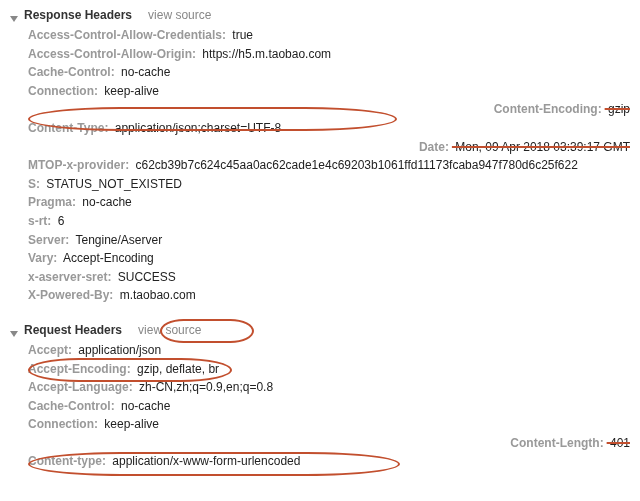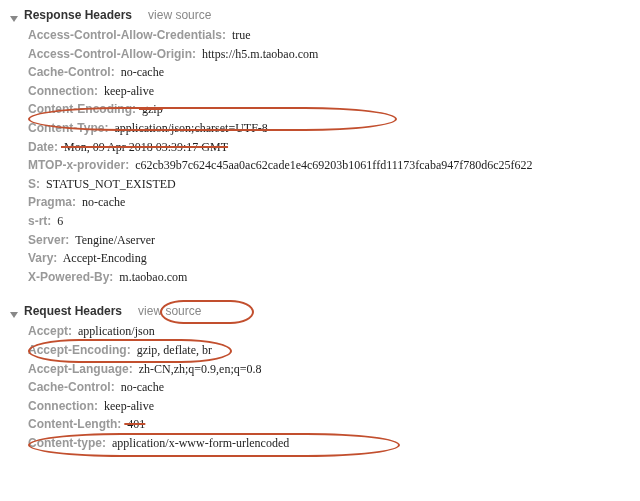--- a/index.html
+++ b/index.html
@@ -51,31 +51,32 @@
     line-height: 1.55;
     white-space: nowrap;
     overflow: hidden;
   }
   .hdr .k {
     color: #999;
     font-weight: 600;
   }
   .hdr .v {
     color: #222;
-    font-family: Liberation Serif, serif;
+    font-family: Liberation Sans, sans-serif;
     font-size: 12px;
     padding-left: 3px;
   }
   .struck .v {
     text-decoration: line-through;
     text-decoration-thickness: 2px;
     text-decoration-color: #c24f2e;
   }
   .struck  {
      position: relative;
+     text-align: right;
   }
   .ellip {
     border: 2px solid #c24f2e;
     border-radius: 50% / 100%;
     position: absolute;
     pointer-events: none;
   }
   #e1 { top: 99px; left: 18px; width: 365px; height: 20px; }
   #e2 { top: 17px; left: 18px; width: 200px; height: 20px; }   
   #e3 { top: 111px; left: 18px; width: 368px; height: 20px; }  
@@ -98,20 +99,21 @@
       <div class="hdr"><span class="k">Connection:</span><span class="v"> keep-alive</span></div>
       <div class="hdr struck"><span class="k">Content-Encoding:</span><span class="v"> gzip</span></div>
       <div class="hdr"><span class="k">Content-Type:</span><span class="v"> application/json;charset=UTF-8</span></div>
       <div class="hdr struck"><span class="k">Date:</span><span class="v"> Mon, 09 Apr 2018 03:39:17 GMT</span></div>
       <div class="hdr"><span class="k">MTOP-x-provider:</span><span class="v"> c62cb39b7c624c45aa0ac62cade1e4c69203b1061ffd11173fcaba947f780d6c25f622</span></div>
       <div class="hdr"><span class="k">S:</span><span class="v"> STATUS_NOT_EXISTED</span></div>
       <div class="hdr"><span class="k">Pragma:</span><span class="v"> no-cache</span></div>
       <div class="hdr"><span class="k">s-rt:</span><span class="v"> 6</span></div>
       <div class="hdr"><span class="k">Server:</span><span class="v"> Tengine/Aserver</span></div>
       <div class="hdr"><span class="k">Vary:</span><span class="v"> Accept-Encoding</span></div>
+      <div class="hdr"><span class="k">x-aserver-sret:</span><span class="v"> SUCCESS</span></div>
       <div class="hdr"><span class="k">X-Powered-By:</span><span class="v"> m.taobao.com</span></div>
     </div>
   <div class="ellip" id="e1"></div>
 </div>
 
 <div class="section relwrap">
   <div class="section-header" style="position:relative">
     <span class="arrow"></span>
     <span class="section-title">Request Headers</span>
     <span class="view-source circled">view source</span>

